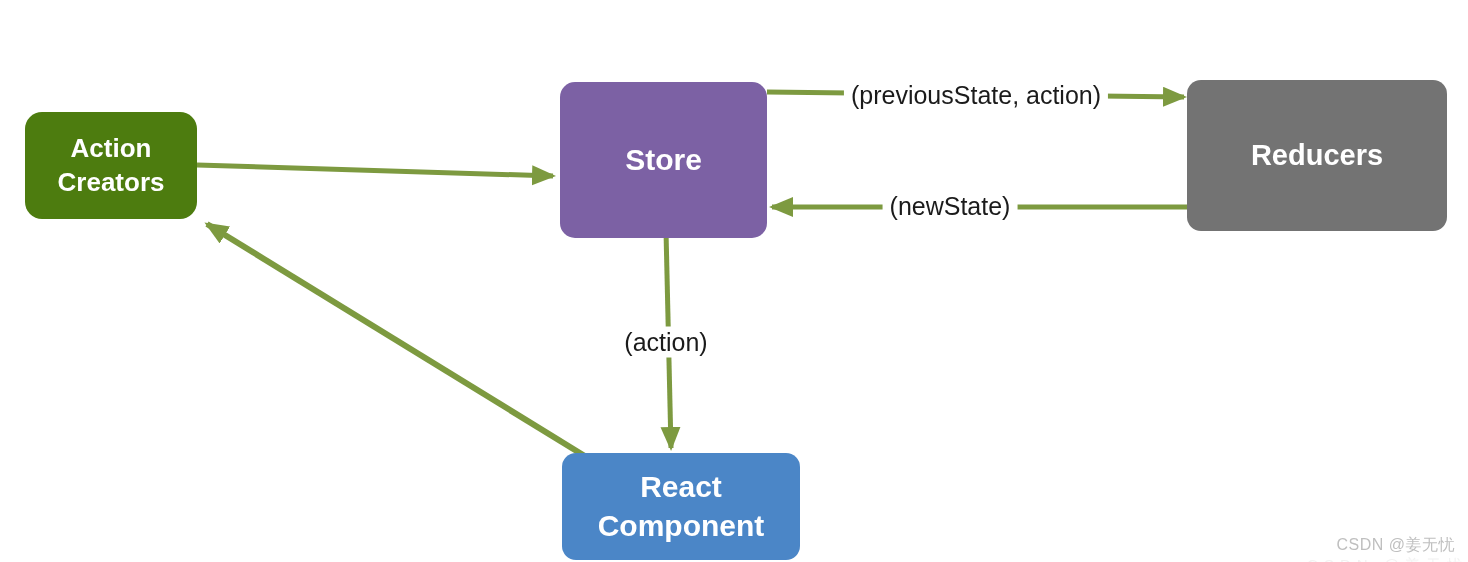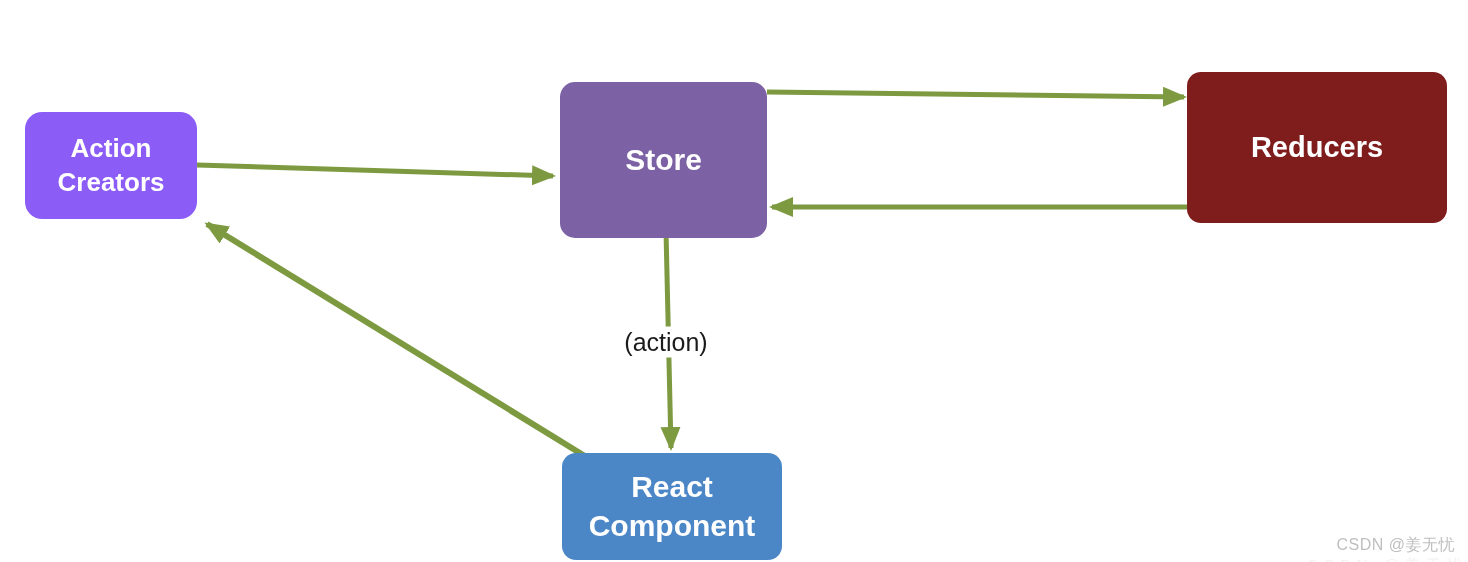--- a/index.html
+++ b/index.html
@@ -23,21 +23,21 @@
     text-align: center;
     color: #ffffff;
     font-weight: bold;
     line-height: 1.28;
     box-sizing: border-box;
     padding: 4px 10px;
   }
   .node-action-creators { left: 25px;  top: 112px; width: 172px; height: 107px; border-radius: 17px; font-size: 26px; }
   .node-store           { left: 560px; top: 82px;  width: 207px; height: 156px; border-radius: 15px; font-size: 30px; }
   .node-reducers        { left: 1187px;top: 72px;  width: 260px; height: 151px; border-radius: 14px; font-size: 29px; }
-  .node-react-component { left: 562px; top: 453px; width: 220px; height: 107px; border-radius: 14px; font-size: 30px; }
+  .node-react-component { left: 562px; top: 453px; width: 238px; height: 107px; border-radius: 14px; font-size: 30px; }
   .edge-label {
     position: absolute;
     transform: translate(-50%, -50%);
     background: #ffffff;
     color: #1b1b1b;
     font-size: 25px;
     padding: 1px 7px;
     white-space: nowrap;
     z-index: 3;
   }
@@ -78,38 +78,40 @@
 
     <line x1="767" y1="92" x2="1184" y2="97" stroke-width="5" marker-end="url(#ah)" stroke="#7D9A40"></line>
 
     <line x1="1187" y1="207" x2="772" y2="207" stroke-width="5" marker-end="url(#ah)" stroke="#7D9A40"></line>
 
     <line x1="666" y1="231" x2="671" y2="448" stroke-width="5" marker-end="url(#ah)" stroke="#7D9A40"></line>
 
     <line x1="588" y1="458" x2="207" y2="224" stroke-width="6" marker-end="url(#ah)" stroke="#7D9A40"></line>
   </svg>
 
-  <div class="node node-action-creators" style="background-color: #8b5cf6;">
+  <div class="node node-action-creators" style="background-color: #4d7c0f;">
     <span>Action Creators</span>
   </div>
 
   <div class="node node-store" style="background-color: rgb(124, 97, 164);">
     <span>Store</span>
   </div>
 
-  <div class="node node-reducers" style="background-color: #7f1d1d;">
+  <div class="node node-reducers" style="background-color: #737373; margin-top: 8px;">
     <span>Reducers</span>
   </div>
 
   <div class="node node-react-component" style="background-color: rgb(75, 134, 199);">
     <span>React Component</span>
   </div>
 
 
+  <div class="edge-label label-prevstate">(previousState, action)</div>
 
+  <div class="edge-label label-newstate">(newState)</div>
 
   <div class="edge-label label-state">(action)</div>
 
   <div class="watermark" style="color: rgb(191, 191, 191);">CSDN @姜无忧</div>
 
   <div class="watermark-faint" style="color: rgb(226, 226, 226);">CSDN @姜无忧</div>
 
 </div>
 
 </body></html>

